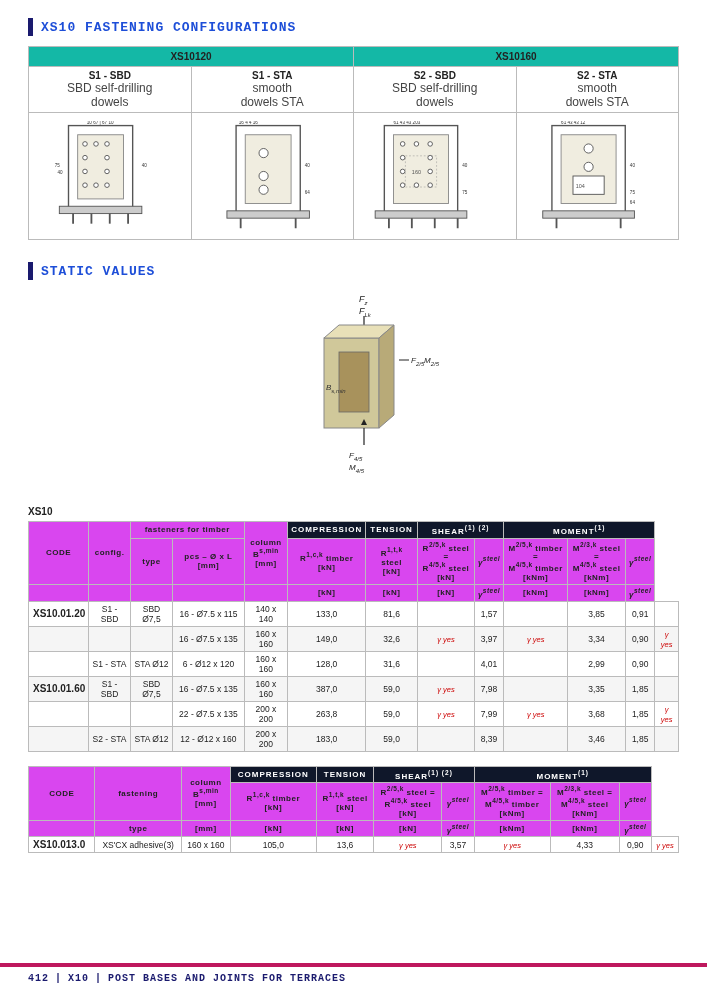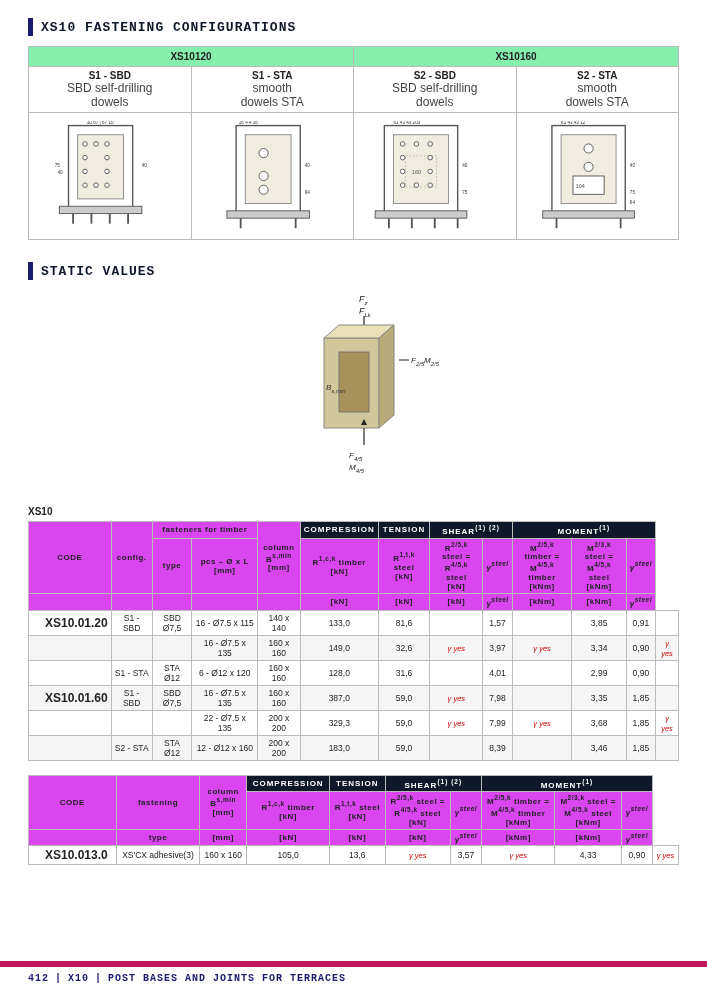--- a/index.html
+++ b/index.html
@@ -24,42 +24,42 @@
     .section-header-bar {
       width: 5px;
       height: 18px;
       background: #1a1a6e;
       margin-right: 8px;
       flex-shrink: 0;
     }
     .section-title {
       font-size: 13px;
       font-weight: bold;
-      color: #0f172a;
+      color: #1d4ed8;
       letter-spacing: 1px;
       text-transform: uppercase;
       font-family: 'Courier New', monospace;
     }
     
     .config-table-wrap {
       border: 1px solid #bbb;
       margin-bottom: 22px;
     }
     .config-header-row {
       display: flex;
       border-bottom: 1px solid #bbb;
     }
     .config-header-cell {
       flex: 1;
       text-align: center;
       font-weight: bold;
       font-size: 10px;
       padding: 4px 0;
       border-right: 1px solid #bbb;
-      background: #86efac;
+      background: #14b8a6;
     }
     .config-header-cell:last-child { border-right: none; }
     .config-sub-row {
       display: flex;
       border-bottom: 1px solid #bbb;
     }
     .config-sub-cell {
       flex: 1;
       text-align: center;
       font-size: 9px;
@@ -130,34 +130,34 @@
       font-size: 8px;
       font-weight: bold;
       letter-spacing: 1px;
       text-transform: uppercase;
     }
     table.data-table .row-alt {
       background: #f5f5f5;
     }
     table.data-table td.code-cell {
       font-weight: bold;
-      font-size: 12px;
+      font-size: 10px;
       text-align: left;
-      padding-left: 16px;
+      padding-left: 4px;
       white-space: nowrap;
     }
     .superscript { font-size: 6.5px; vertical-align: super; }
     
     .page-footer {
       position: absolute;
       bottom: 10px;
       left: 0;
       right: 0;
       padding: 6px 28px;
-      border-top: 6px solid #be185d;
+      border-top: 4px solid #be185d;
       font-size: 10px;
       font-weight: bold;
       color: #1a1a6e;
       font-family: 'Courier New', monospace;
       letter-spacing: 1px;
       display: flex;
       align-items: flex-end;
     }
     .footer-pipe {
       margin: 0 6px;
@@ -447,21 +447,21 @@
           <td>3,35</td>
           <td>1,85</td>
           <td></td>
         </tr>
         <tr>
           <td class="code-cell"></td>
           <td></td>
           <td></td>
           <td>22 - Ø7.5 x 135</td>
           <td>200 x 200</td>
-          <td>329,3</td>
+          <td>263,8</td>
           <td>59,0</td>
           <td><span class="gamma-yes">γ yes</span></td>
           <td>7,99</td>
           <td><span class="gamma-yes">γ yes</span></td>
           <td>3,68</td>
           <td>1,85</td>
           <td><span class="gamma-yes">γ yes</span></td>
         </tr>
         <tr class="row-alt">
           <td class="code-cell"></td>

